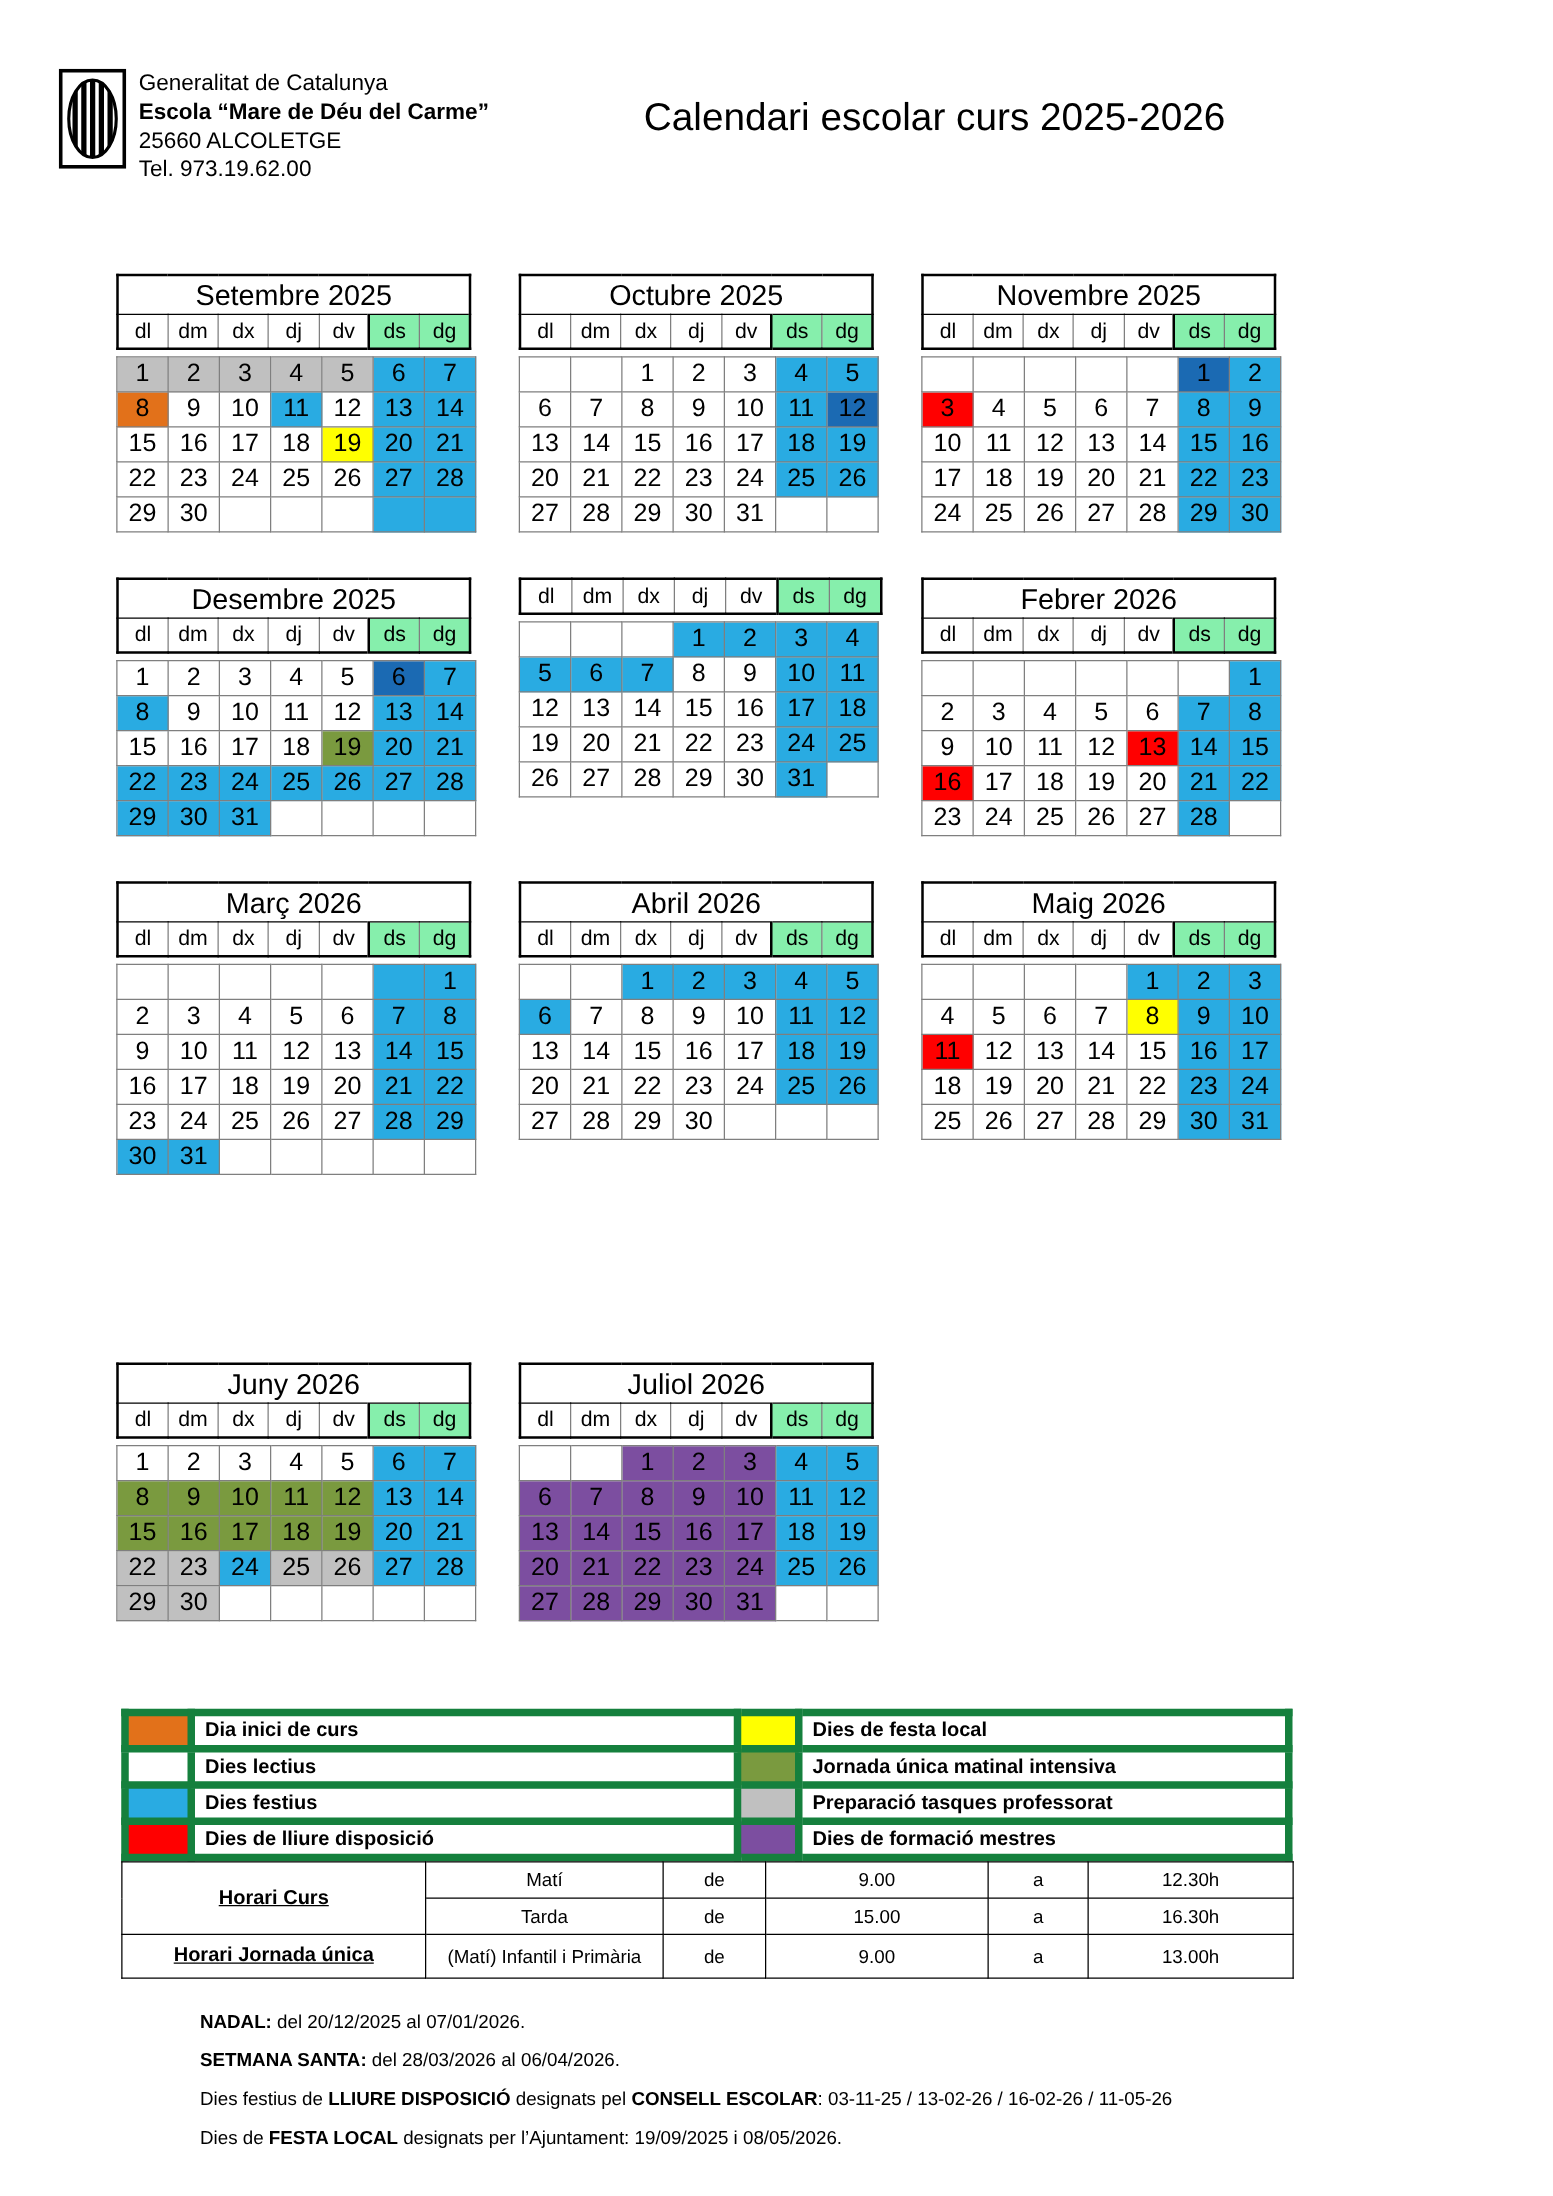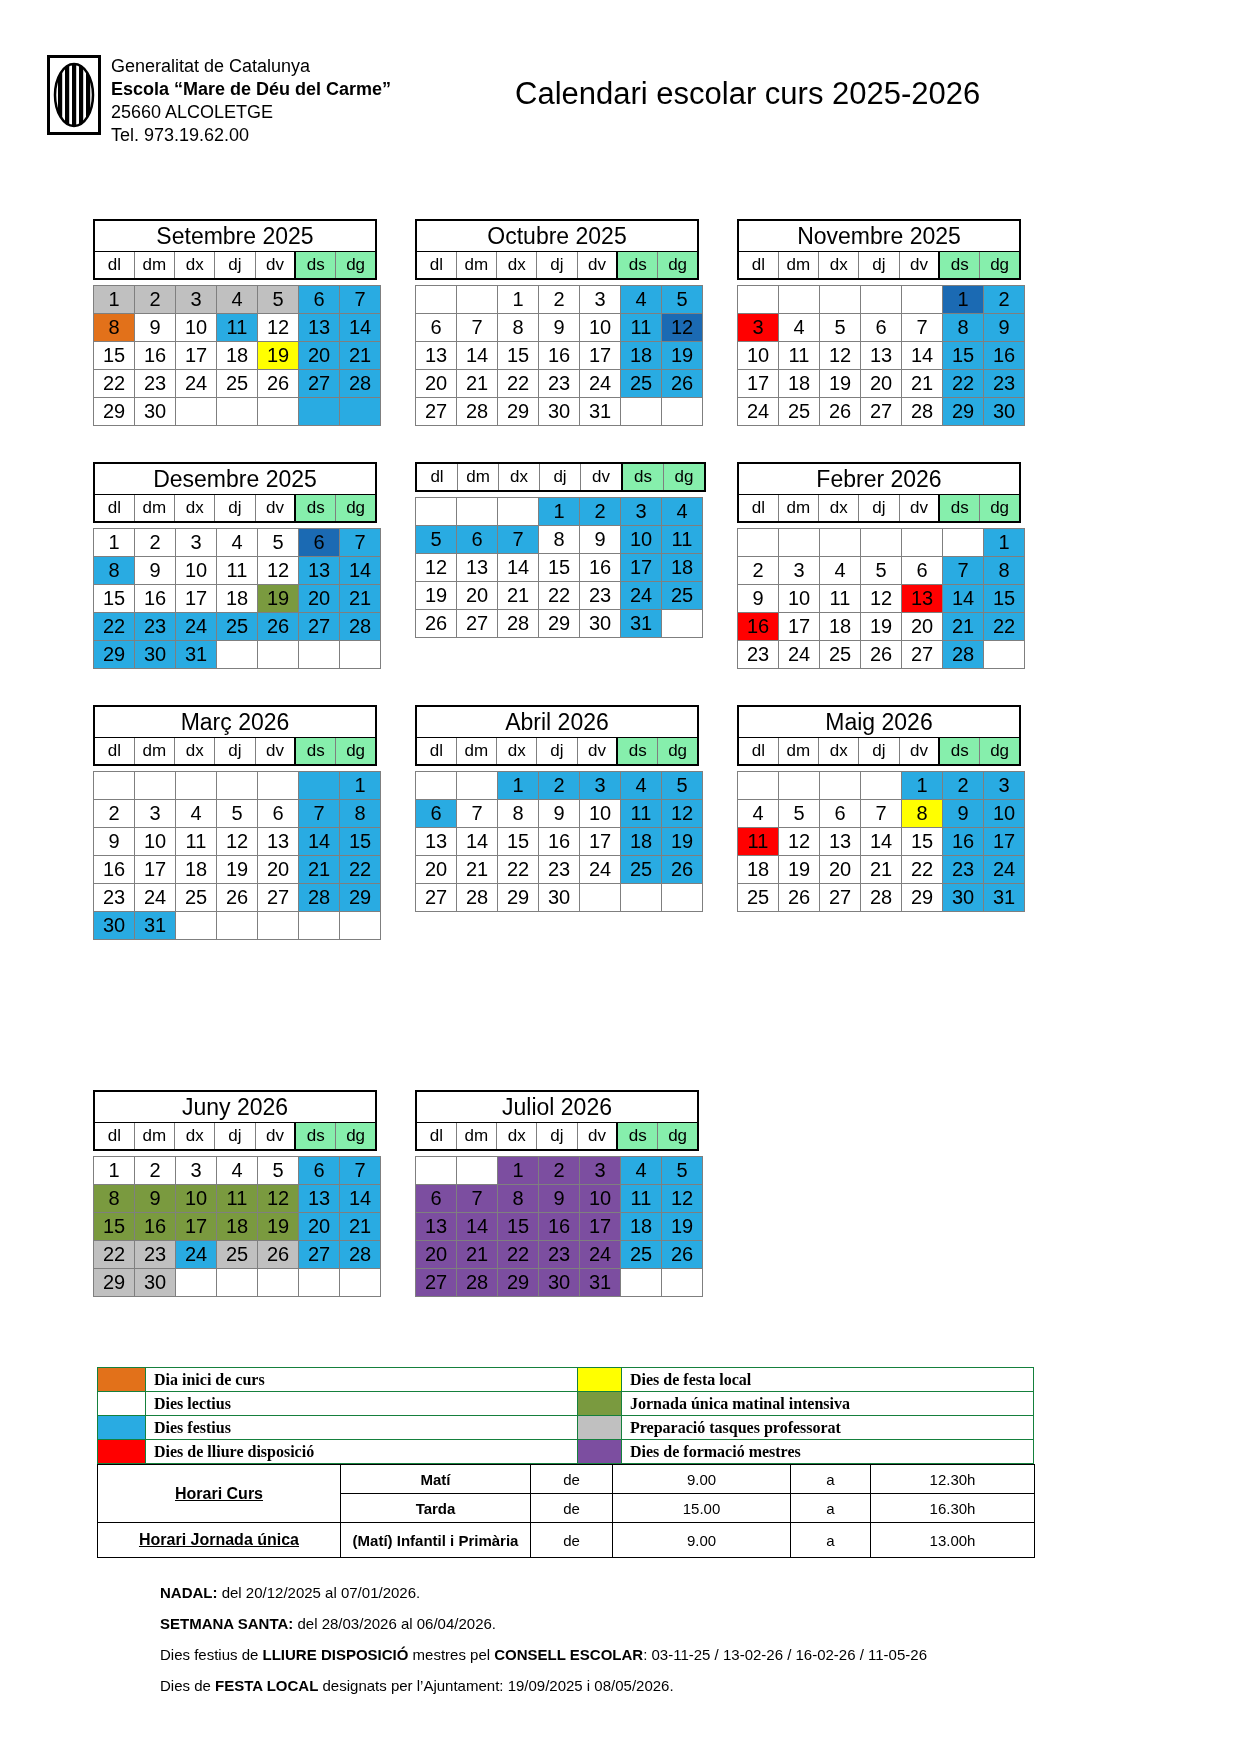--- a/index.html
+++ b/index.html
@@ -42,33 +42,33 @@
   td.dh.wkhd{background:#86efac;}
   td.dh.wk-first{border-left:2px solid #000;}
   table.mgrid{margin-top:5px;border:1.5px solid #000;}
   td.dc{
     width:40px;height:27px;text-align:center;font-size:20px;
     border:1px solid #7f7f7f;padding:0;background:#fff;
   }
 
   
   .legend{margin:70px 0 0 97px;border-collapse:collapse;table-layout:fixed;width:937px;}
-  .legend td{border:1px solid #15803d;height:23px;padding:0;font-family:Liberation Serif, serif;}
+  .legend td{border:6px solid #15803d;height:23px;padding:0;}
   .legend td.lsw1{width:47px;}
   .legend td.llab1{width:423px;font-weight:bold;font-size:16px;padding-left:8px;}
   .legend td.lsw2{width:43px;}
   .legend td.llab2{font-weight:bold;font-size:16px;padding-left:8px;margin-top:36px;}
 
   
   .sched{margin:0 0 0 97px;border-collapse:collapse;table-layout:fixed;width:937px;}
   .sched td{border:1px solid #000;padding:0;text-align:center;font-size:15px;}
   .sched tr.r1 td,.sched tr.r2 td{height:28px;}
   .sched tr.r3 td{height:34px;}
   .sched .hlabel{font-weight:bold;font-size:16px;text-decoration:underline;}
-  .sched .period{font-weight:bold;}
+  .sched .period{font-weight:normal;}
 
   
   .notes{margin:26px 0 0 160px;font-size:15px;}
   .notes p{margin:0 0 13px 0;line-height:18px;}
   .notes b{font-weight:bold;}
 </style>
 </head>
 <body>
 
 <div class="page">
@@ -908,17 +908,17 @@
       <td>9.00</td>
       <td>a</td>
       <td>13.00h</td>
     </tr>
   </tbody>
     </table>
 
   <div class="notes" id="notes">
       <p><b>NADAL:</b><span> del 20/12/2025 al 07/01/2026.</span></p>
       <p><b>SETMANA SANTA:</b><span> del 28/03/2026 al 06/04/2026.</span></p>
-      <p><span>Dies festius de </span><b>LLIURE DISPOSICIÓ</b><span> mestres pel </span><b>CONSELL ESCOLAR</b><span>: 03-11-25 / 13-02-26 / 16-02-26 / 11-05-26</span></p>
+      <p><span>Dies festius de </span><b>LLIURE DISPOSICIÓ</b><span> designats pel </span><b>CONSELL ESCOLAR</b><span>: 03-11-25 / 13-02-26 / 16-02-26 / 11-05-26</span></p>
       <p><span>Dies de </span><b>FESTA LOCAL</b><span> designats per l’Ajuntament: 19/09/2025 i 08/05/2026.</span></p>
     </div>
 
 </div>
 
 </body></html>

